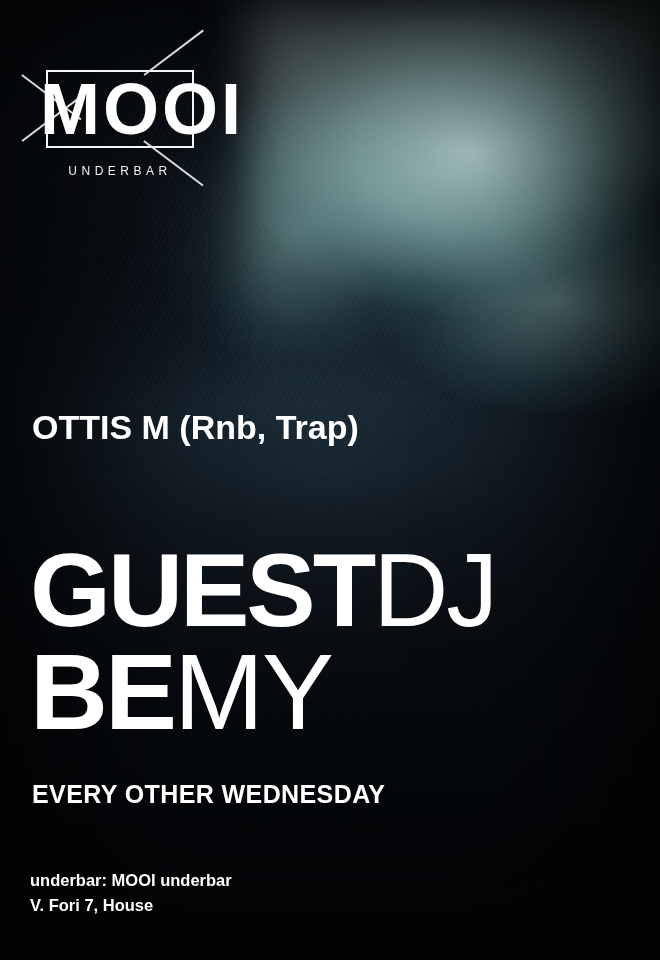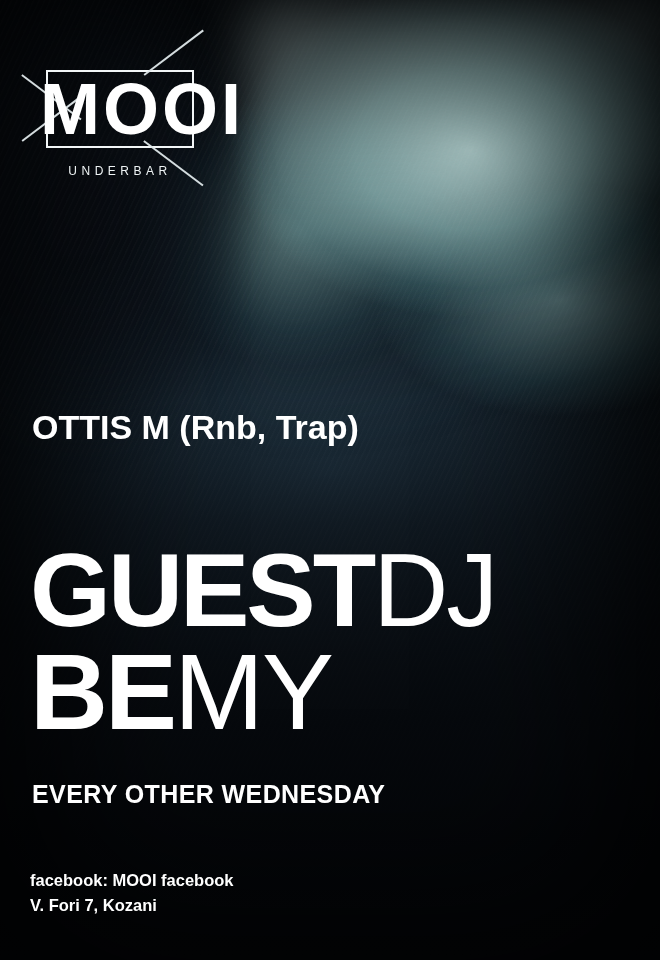--- a/index.html
+++ b/index.html
@@ -249,17 +249,17 @@
       <span class="hl-bold small2">GUEST</span><span class="hl-light small2">DJ</span>
     </div>
     <div class="headline-row">
       <span class="hl-bold">BE</span><span class="hl-light">MY</span>
     </div>
   </div>
 
   <div class="subline">EVERY OTHER WEDNESDAY</div>
 
   <div class="footer">
-    <div class="footer-line">facebook: MOOI facebook</div>
-    <div class="footer-line">V. Fori 7, Kozani</div>
+    <div class="footer-line">underbar: MOOI underbar</div>
+    <div class="footer-line">V. Fori 7, House</div>
   </div>
 
 </div>
 
 </body></html>

